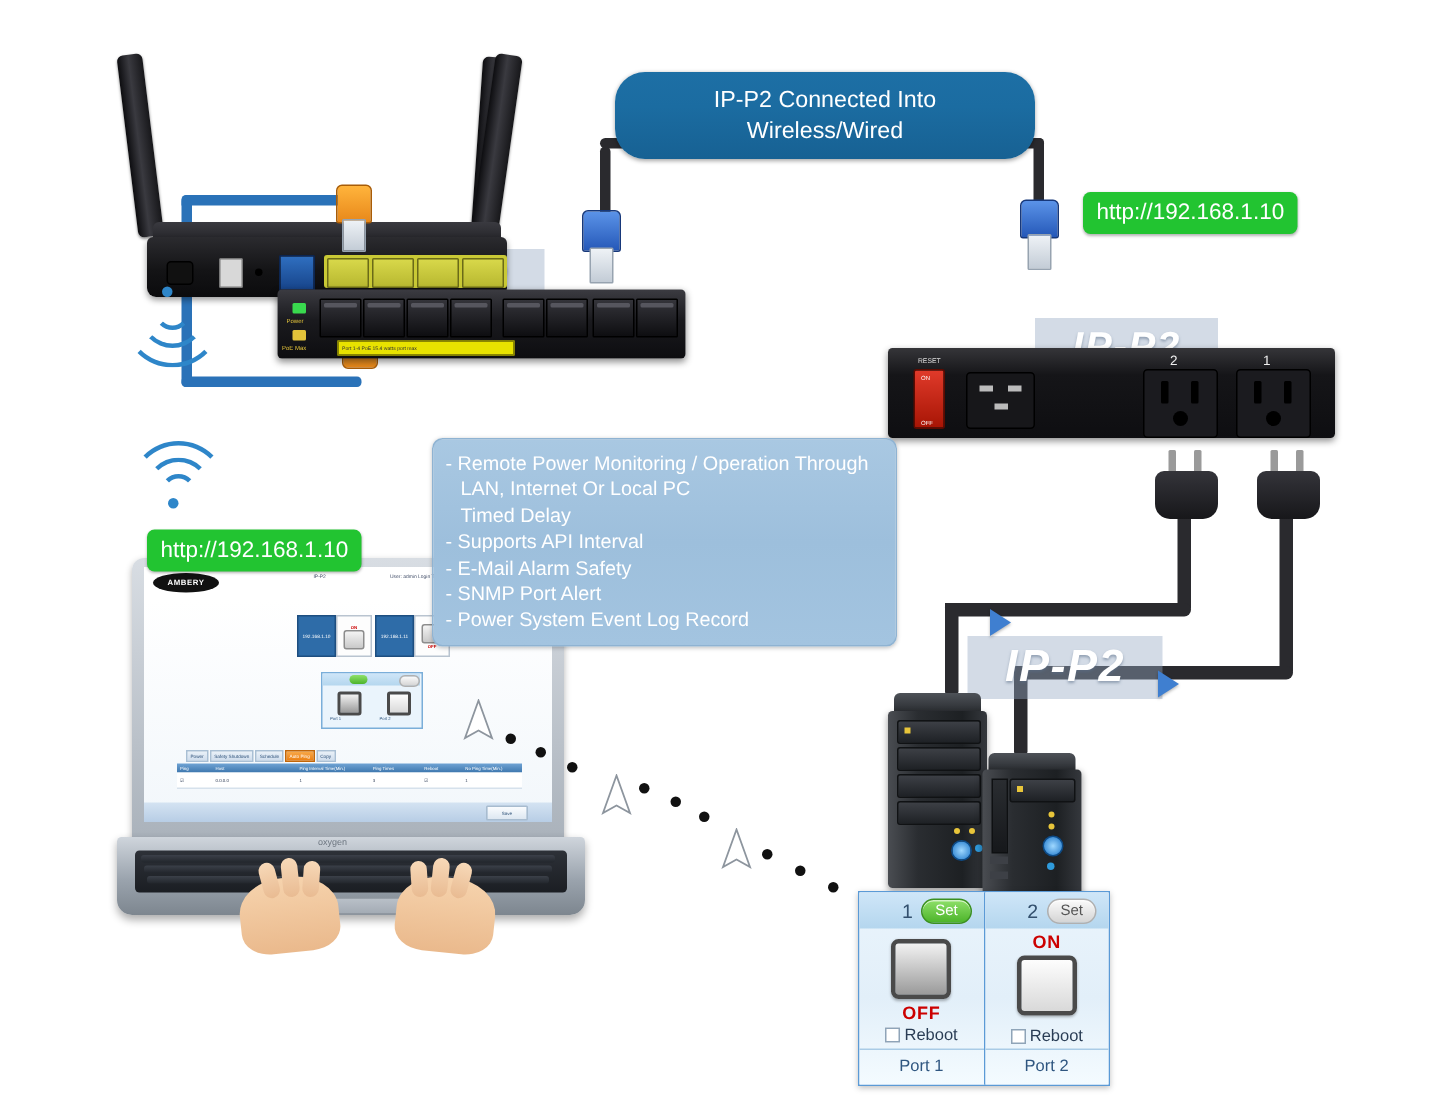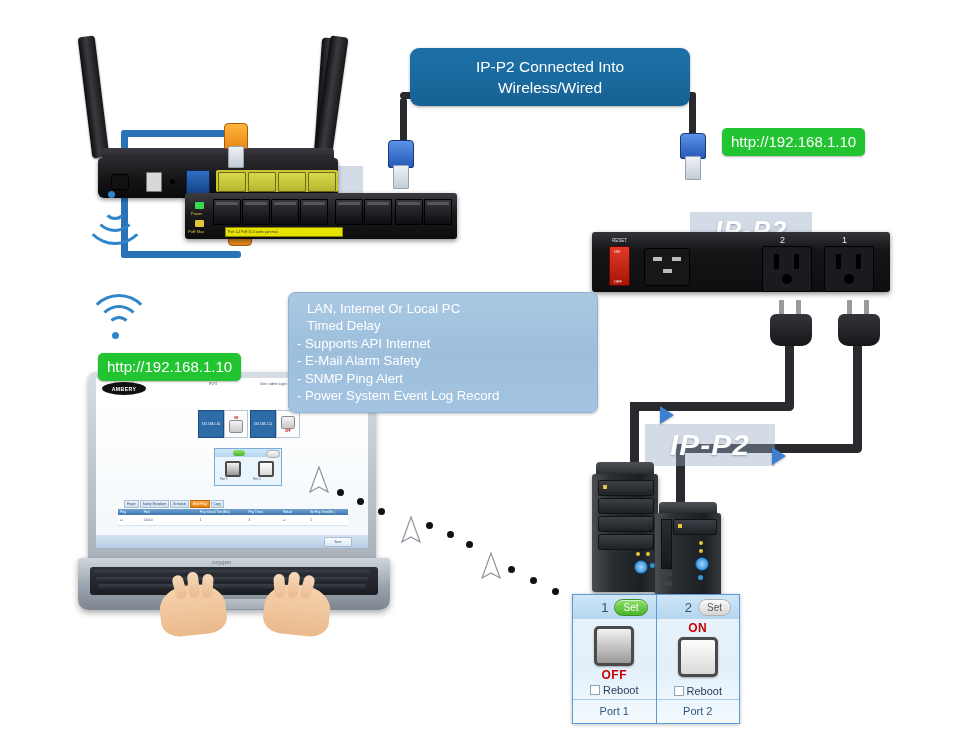--- a/index.html
+++ b/index.html
@@ -5,21 +5,21 @@
 <style>
   html,body{margin:0;padding:0;background:#fff;}
   body{width:960px;height:735px;position:relative;overflow:hidden;
        font-family:"Liberation Sans","DejaVu Sans",sans-serif;}
   #stage{position:absolute;inset:0;width:960px;height:735px;background:#ffffff;}
   .abs{position:absolute;}
 
   
   .callout-blue{
     background:linear-gradient(#1d6fa5,#1b6ca1 40%,#176193);
-    border-radius:9px;color:#fff;text-align:center;
+    border-radius:20px;color:#fff;text-align:center;
     font-size:15.5px;line-height:21px;padding:8px 14px;
     box-shadow:0 1px 3px rgba(0,0,0,.35);
   }
   .callout-features{
     background:linear-gradient(#a9c8e2,#9dbfdc 50%,#a3c4e0);
     border:1px solid #8fb3d2;border-radius:7px;
     color:#ffffff;font-size:13.2px;line-height:17.4px;
     padding:7px 10px 8px 8px;
     box-shadow:0 1px 3px rgba(0,0,0,.25);
   }
@@ -476,24 +476,25 @@
       </div>
       <div class="port-name" style="border-top:1px solid #a9cbe6;padding:5px 0 6px;">Port 2</div>
     </div>
   </div>
 
   <div class="callout-blue abs" style="left:410px;top:48px;width:252px;">
     <div>IP-P2 Connected Into Wireless/Wired</div>
   </div>
 
   <div class="callout-features abs" style="left:288px;top:292px;width:290px;">
+    <div>- Remote Power Monitoring / Operation Through</div>
     <div class="ind">LAN, Internet Or Local PC</div>
     <div class="ind">Timed Delay</div>
-    <div>- Supports API Internet</div>
+    <div>- Supports API Interval</div>
     <div>- E-Mail Alarm Safety</div>
-    <div>- SNMP Ping Alert</div>
+    <div>- SNMP Port Alert</div>
     <div>- Power System Event Log Record</div>
   </div>
 
   <div class="url-badge abs" style="left:722px;top:128px;">http://192.168.1.10</div>
   <div class="url-badge abs" style="left:98px;top:353px;">http://192.168.1.10</div>
 
 </div>
 
 </body></html>

